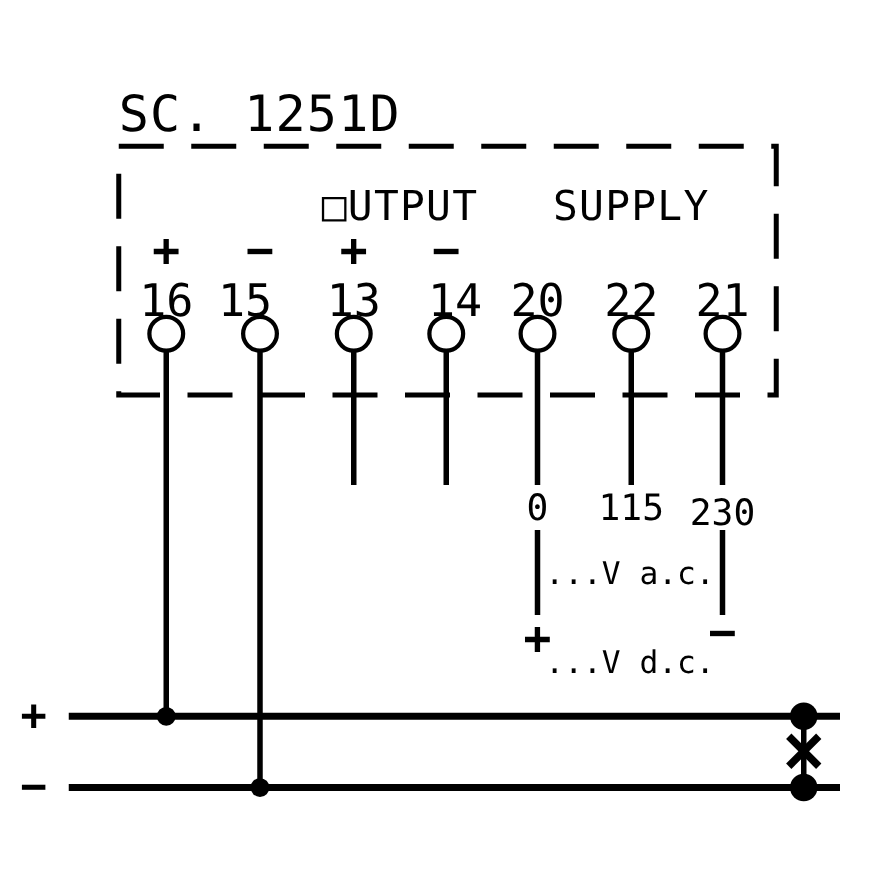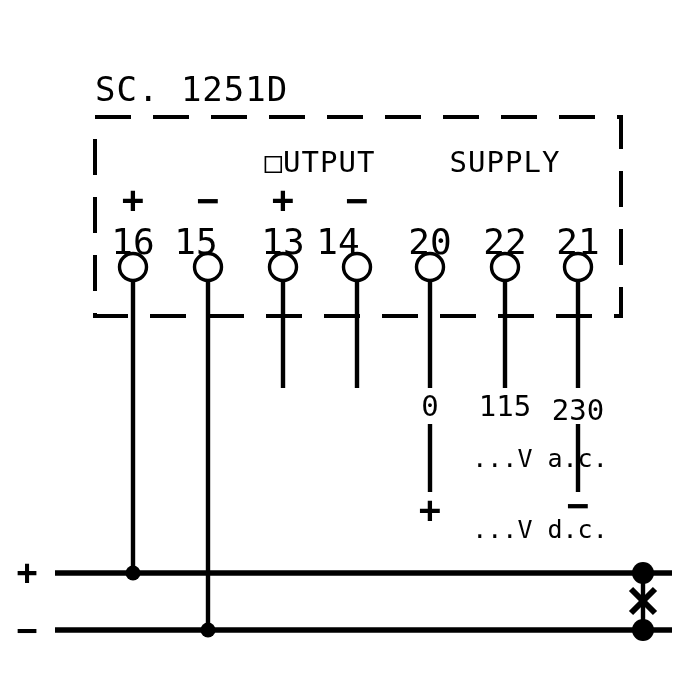--- a/index.html
+++ b/index.html
@@ -29,40 +29,39 @@
     white-space: pre;
     color: #000000;
     font-family: "DejaVu Sans Mono", monospace;
     line-height: 1;
   }
   .ctr {
     transform: translateX(-50%);
     text-align: center;
   }
   .title-text {
-    font-size: 34px;
+    font-size: 40px;
     letter-spacing: 1px;
   }
   .section-text {
-    font-size: 29px;
+    font-size: 33px;
     letter-spacing: 1px;
   }
   .polarity-text {
     font-size: 37px;
     font-weight: bold;
   }
   .terminal-num-text {
     font-size: 36px;
   }
   .tap-text {
     font-size: 29px;
   }
   .volt-text {
     font-size: 25px;
-    margin-left: 36px;
   }
   .rail-polarity-text {
     font-size: 35px;
     font-weight: bold;
   }
 </style>
 </head>
 <body>
 
 <div id="diagram-root">
@@ -109,21 +108,21 @@
   <div class="txt section-text ctr" style="left:505px; top:148px;">SUPPLY</div>
 
   <div class="txt polarity-text ctr" style="left:133px; top:182px;">+</div>
   <div class="txt polarity-text ctr" style="left:208px; top:182px;">−</div>
   <div class="txt polarity-text ctr" style="left:283px; top:182px;">+</div>
   <div class="txt polarity-text ctr" style="left:357px; top:182px;">−</div>
 
   <div class="txt terminal-num-text ctr" style="left:133px; top:224px;">16</div>
   <div class="txt terminal-num-text ctr" style="left:196px; top:224px;">15</div>
   <div class="txt terminal-num-text ctr" style="left:283px; top:224px;">13</div>
-  <div class="txt terminal-num-text ctr" style="left:338px; top:224px;">14</div>
+  <div class="txt terminal-num-text ctr" style="left:364px; top:224px;">14</div>
   <div class="txt terminal-num-text ctr" style="left:430px; top:224px;">20</div>
   <div class="txt terminal-num-text ctr" style="left:505px; top:224px;">22</div>
   <div class="txt terminal-num-text ctr" style="left:578px; top:224px;">21</div>
 
   <div class="txt tap-text ctr" style="left:430px; top:392px;">0</div>
   <div class="txt tap-text ctr" style="left:505px; top:392px;">115</div>
   <div class="txt tap-text ctr" style="left:578px; top:396px;">230</div>
 
   <div class="txt volt-text ctr" style="left:504px; top:446px;">...V a.c.</div>
 

